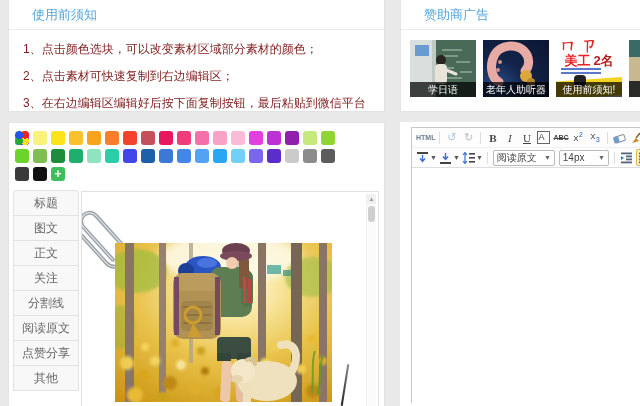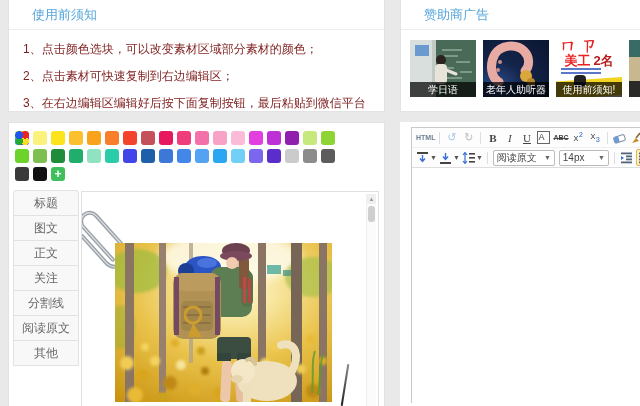--- a/index.html
+++ b/index.html
@@ -159,20 +159,21 @@
       <div class="swatch-row"><span class="swatch" style="background: rgb(108, 211, 43);"></span><span class="swatch" style="background: rgb(127, 191, 82);"></span><span class="swatch" style="background: rgb(31, 140, 60);"></span><span class="swatch" style="background: rgb(31, 174, 107);"></span><span class="swatch" style="background: rgb(143, 227, 192);"></span><span class="swatch" style="background: rgb(43, 205, 168);"></span><span class="swatch" style="background: rgb(66, 70, 232);"></span><span class="swatch" style="background: rgb(30, 95, 169);"></span><span class="swatch" style="background: rgb(60, 120, 216);"></span><span class="swatch" style="background: rgb(67, 136, 232);"></span><span class="swatch" style="background: rgb(84, 162, 242);"></span><span class="swatch" style="background: rgb(42, 167, 242);"></span><span class="swatch" style="background: rgb(114, 208, 247);"></span><span class="swatch" style="background: rgb(122, 103, 238);"></span><span class="swatch" style="background: rgb(91, 46, 204);"></span><span class="swatch" style="background: rgb(203, 203, 203);"></span><span class="swatch" style="background: rgb(140, 140, 140);"></span><span class="swatch" style="background: rgb(92, 92, 92);"></span></div>
       <div class="swatch-row"><span class="swatch" style="background: rgb(58, 58, 58);"></span><span class="swatch" style="background: rgb(17, 17, 17);"></span><span class="swatch swatch-plus">+</span></div>
     </div>
   <div id="sidebar">
       <div class="side-item">标题</div>
       <div class="side-item">图文</div>
       <div class="side-item">正文</div>
       <div class="side-item">关注</div>
       <div class="side-item">分割线</div>
       <div class="side-item">阅读原文</div>
+      <div class="side-item">点赞分享</div>
       <div class="side-item">其他</div>
     </div>
 
   <div id="content-panel">
 
     <svg id="paperclip" width="36" height="72" viewBox="0 0 36 72">
       <path d="M10,58 V14 a8.5,8.5 0 0 1 17,0 v42 a12,12 0 0 1 -24,0 V20" fill="none" stroke="#9aa1a8" stroke-width="4" stroke-linecap="round"></path>
       <path d="M10,58 V14 a8.5,8.5 0 0 1 17,0 v42 a12,12 0 0 1 -24,0 V20" fill="none" stroke="#d8dce0" stroke-width="1.4" stroke-linecap="round"></path>
     </svg>
 

